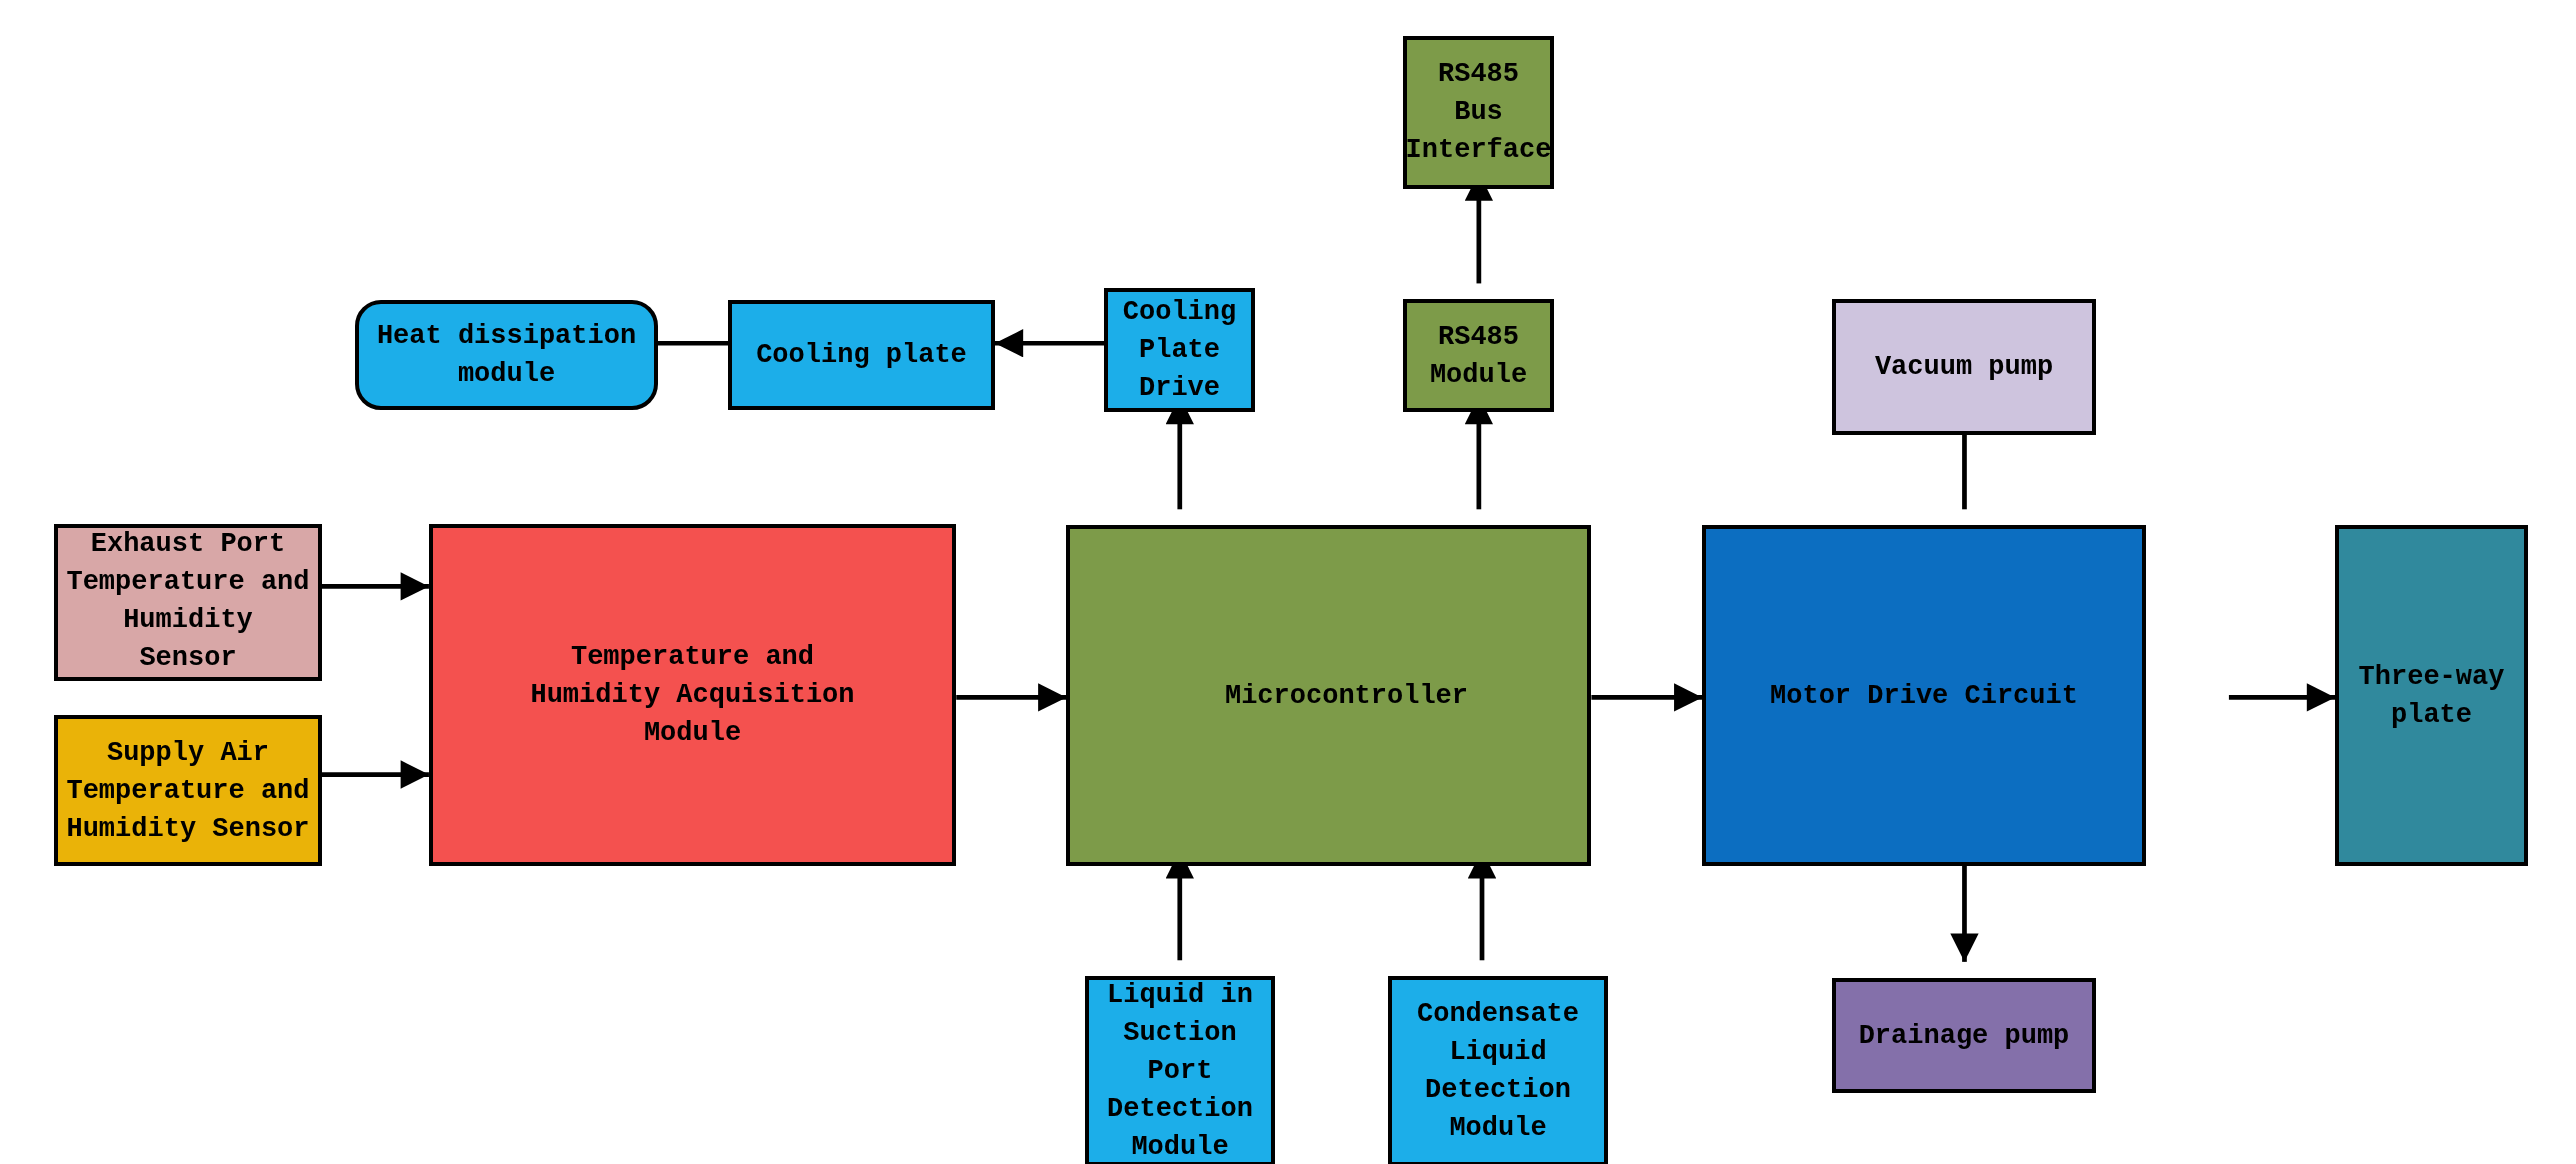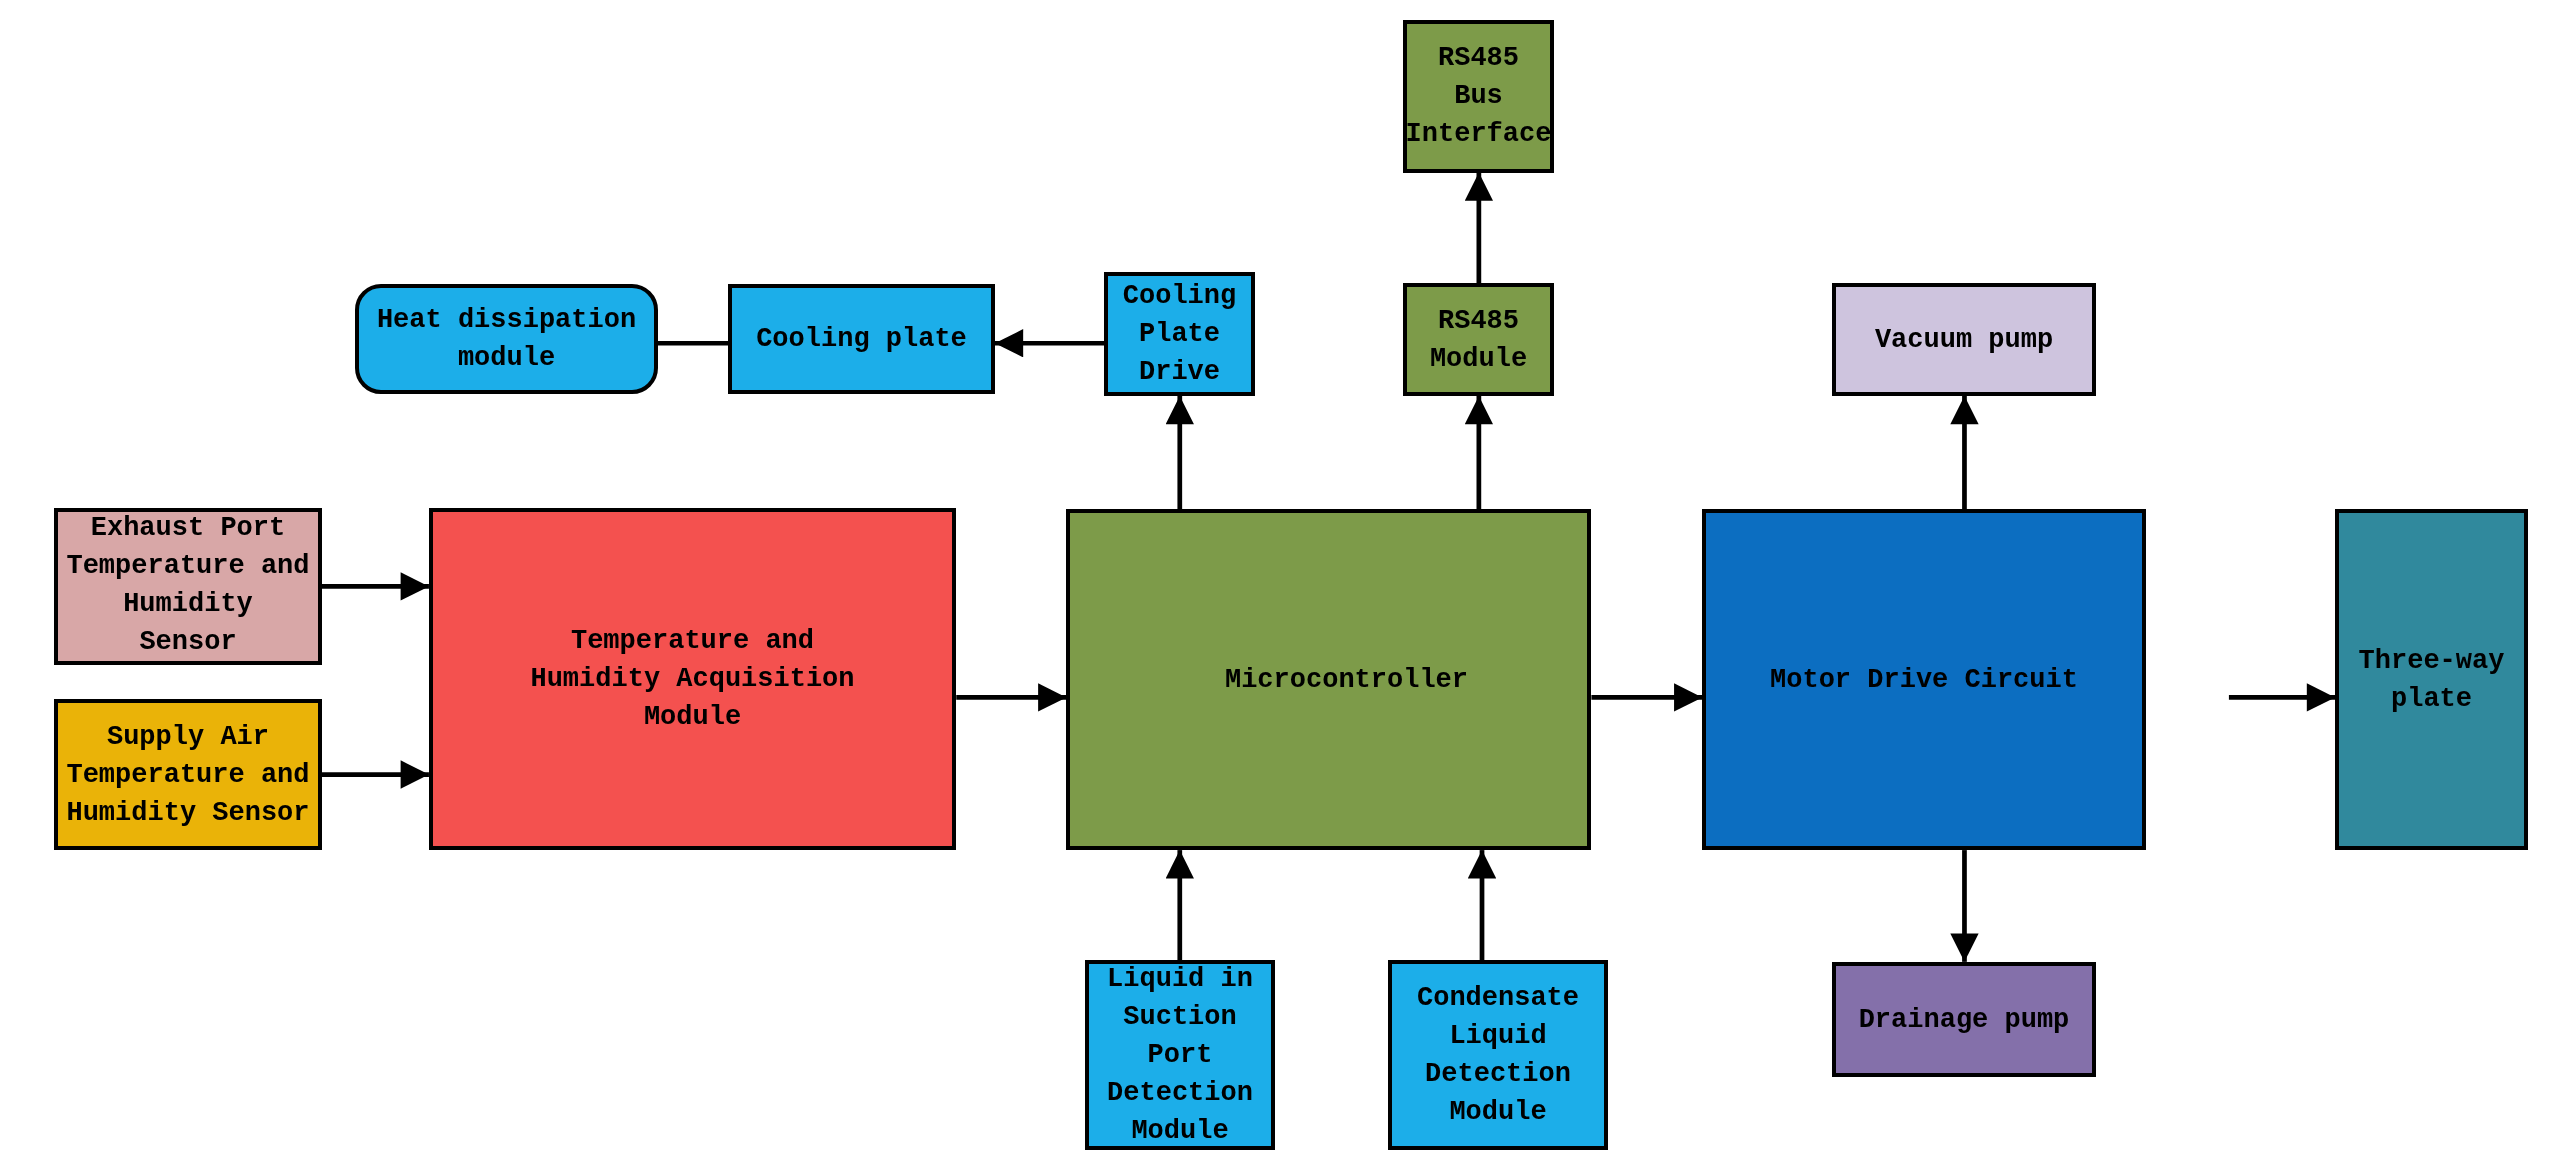--- a/index.html
+++ b/index.html
@@ -29,20 +29,21 @@
     width: 100%;
     height: 100%;
   }
   .node {
     position: absolute;
     box-sizing: border-box;
     border: 4.7px solid #000000;
     display: flex;
     align-items: center;
     justify-content: center;
+    margin-top: 16px;
   }
   .node-label {
     white-space: pre-line;
     text-align: center;
     font-size: 27px;
     line-height: 38px;
     font-weight: bold;
     color: #000000;
   }
 </style>
@@ -86,21 +87,21 @@
 Plate
 Drive</div>
       </div>
       <div class="node" style="left: 728px; top: 284px; width: 267px; height: 110px; background-color: rgb(28, 174, 233);">
         <div class="node-label">Cooling plate</div>
       </div>
       <div class="node" style="left: 355px; top: 284px; width: 303px; height: 110px; background-color: rgb(28, 174, 233); border-radius: 26px;">
         <div class="node-label">Heat dissipation
 module</div>
       </div>
-      <div class="node" style="left: 1832px; top: 283px; width: 264px; height: 113px; background-color: rgb(206, 196, 222);">
+      <div class="node" style="left: 1832px; top: 283px; width: 264px; height: 136px; background-color: rgb(206, 196, 222);">
         <div class="node-label">Vacuum pump</div>
       </div>
       <div class="node" style="left: 54px; top: 508px; width: 268px; height: 157px; background-color: rgb(216, 167, 167); align-items: flex-end;">
         <div class="node-label">Exhaust Port
 Temperature and
 Humidity
 Sensor</div>
       </div>
       <div class="node" style="left: 54px; top: 699px; width: 268px; height: 151px; background-color: #eab308;">
         <div class="node-label">Supply Air

